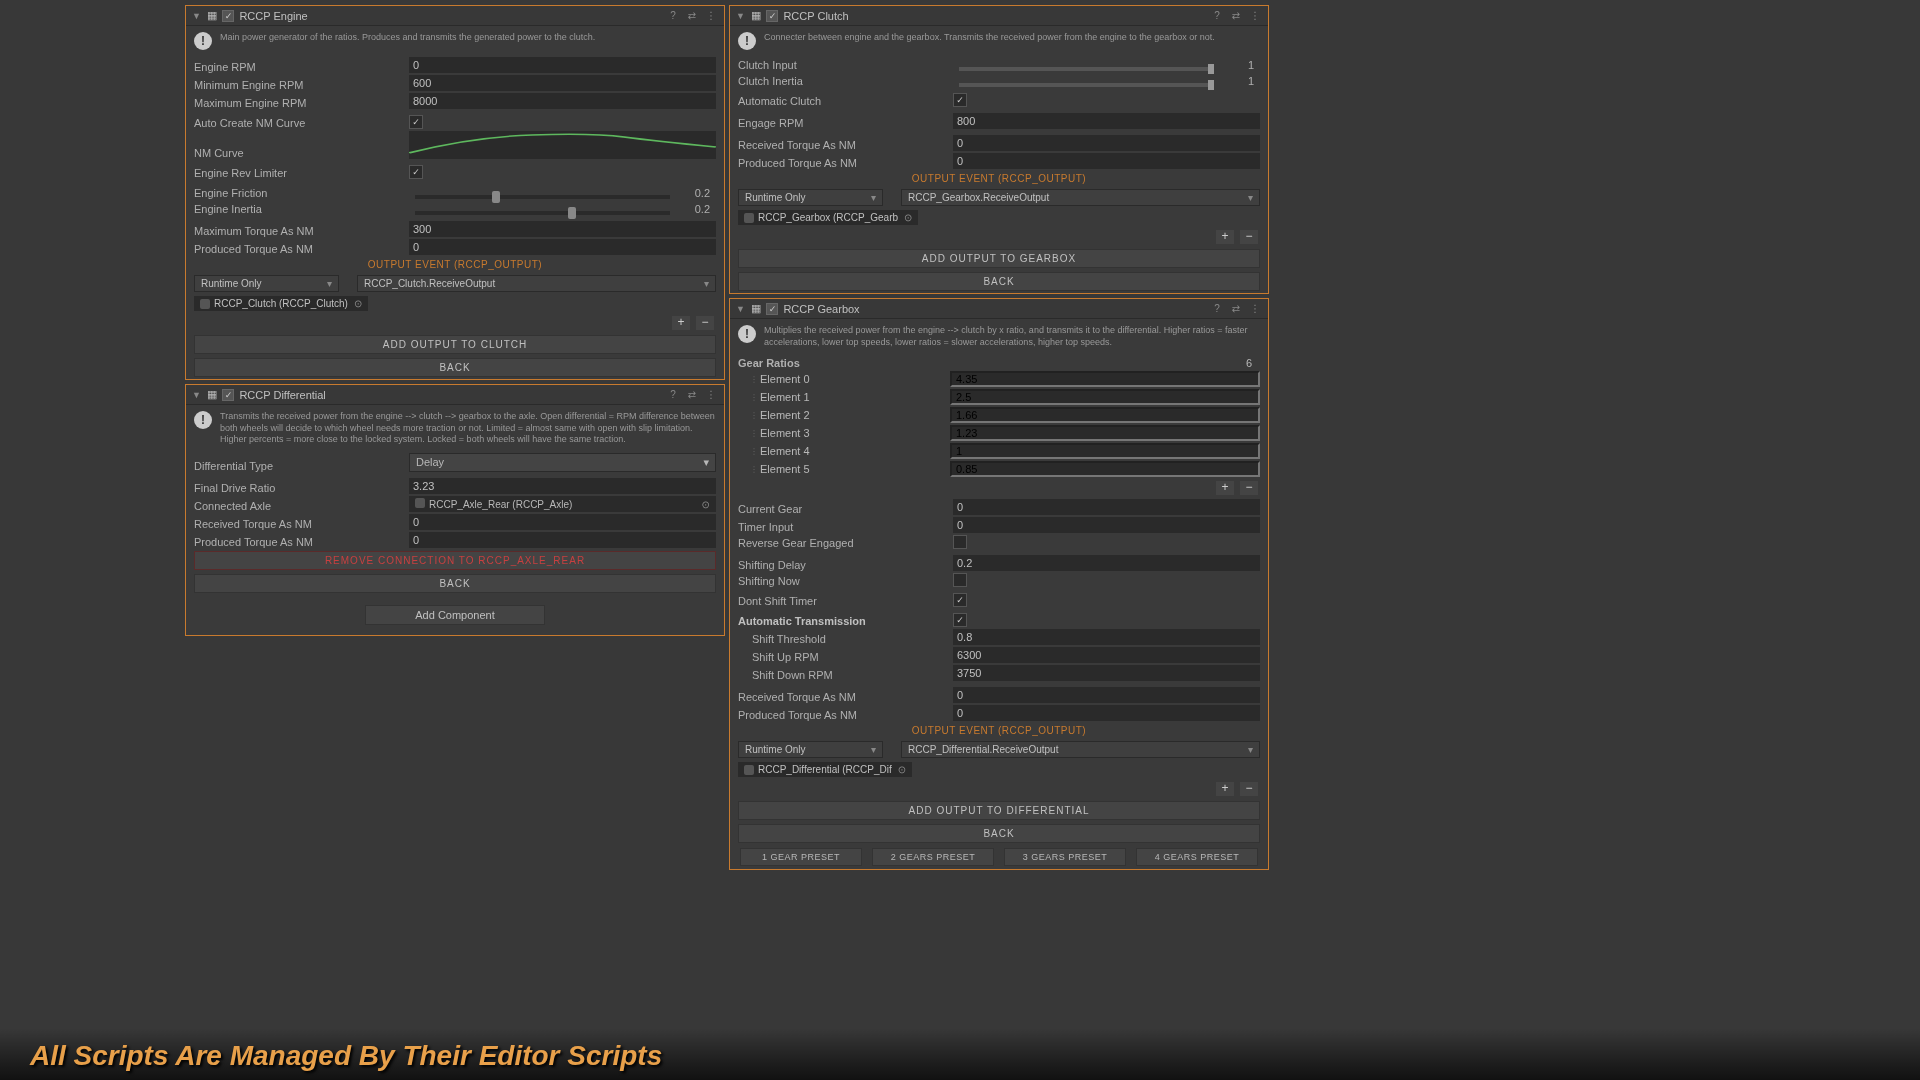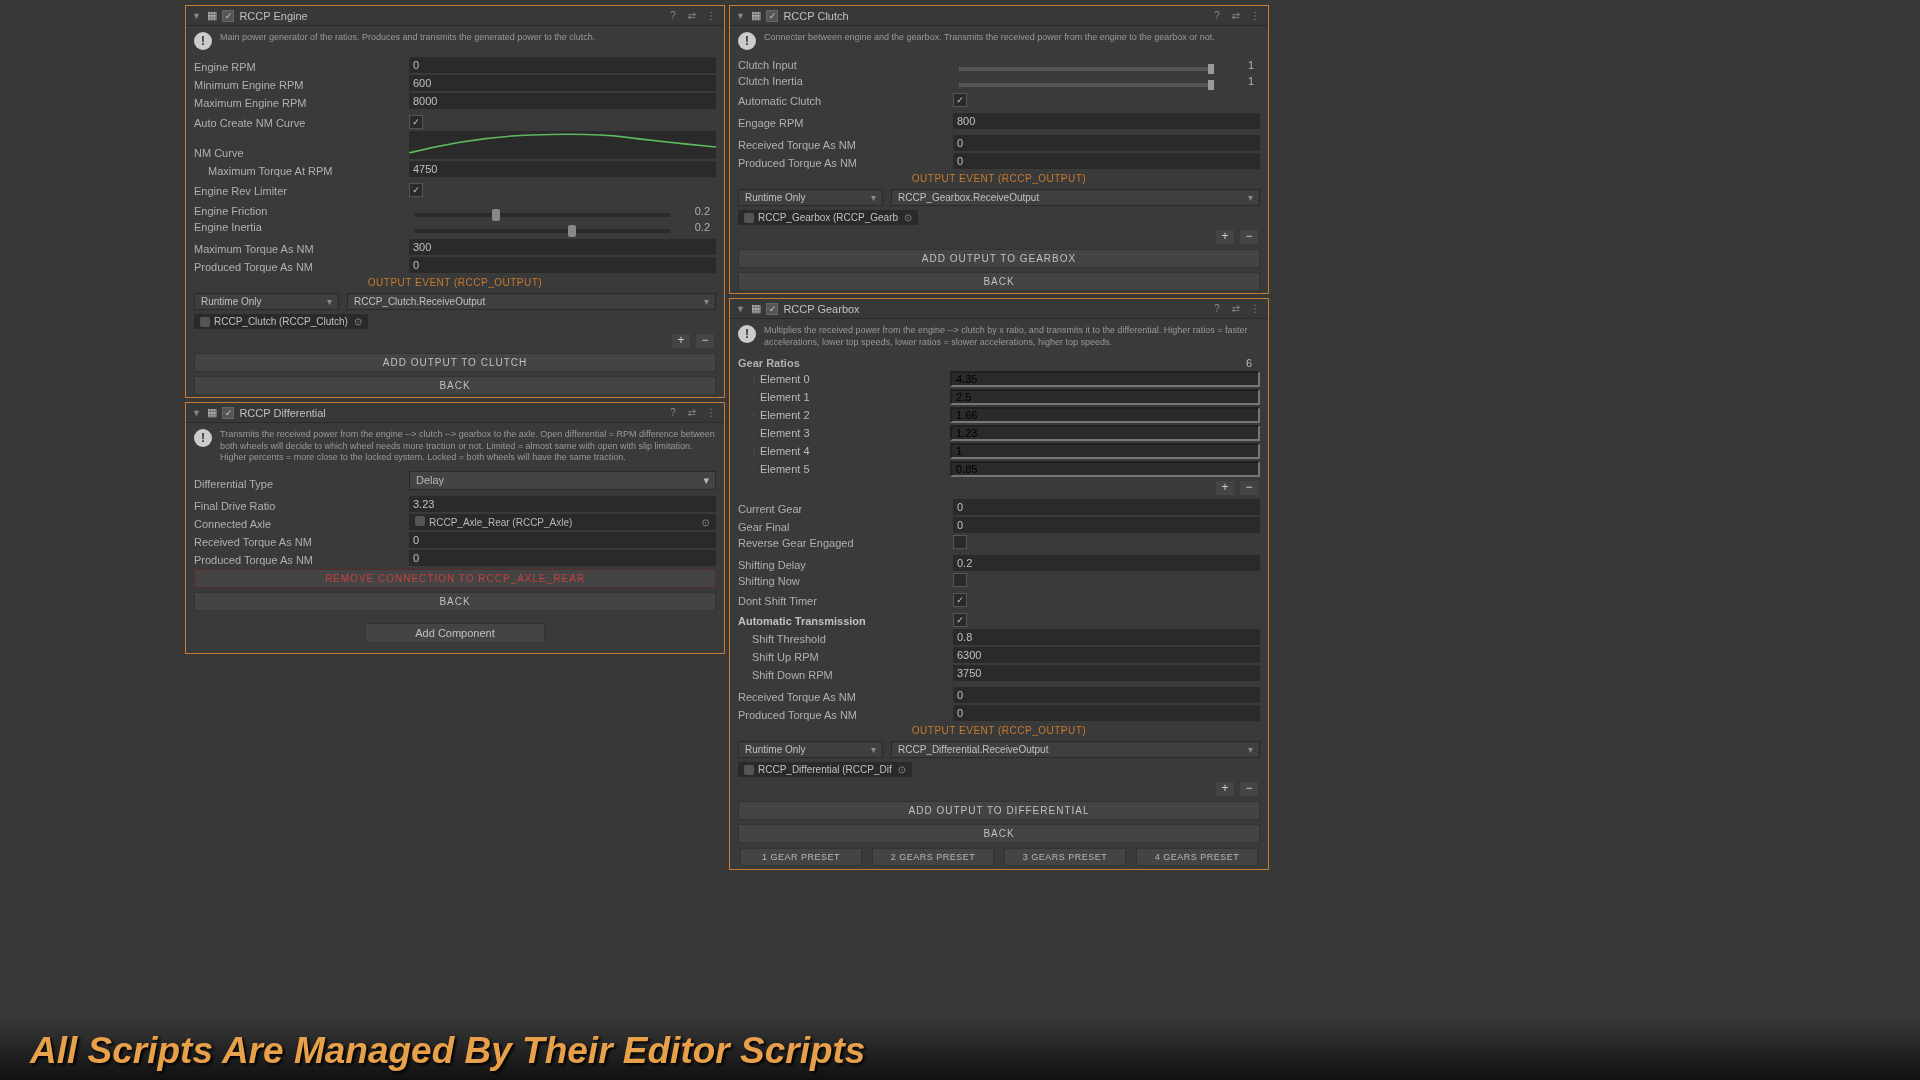--- a/index.html
+++ b/index.html
@@ -25,21 +25,21 @@
 .num-right{width:40px;text-align:right;color:#b0b0b0;padding-right:6px}
 .slider{flex:1;height:4px;background:#2a2a2a;position:relative;margin:0 6px}
 .slider::after{content:"";position:absolute;width:8px;height:12px;background:#888;top:-4px;border-radius:2px}
 .sl1::after{left:30%}
 .sl2::after{left:60%}
 .sl-full{flex:1;height:4px;background:#555;position:relative;margin:0 6px}
 .sl-full::after{content:"";position:absolute;width:6px;height:10px;background:#999;top:-3px;right:0}
 .curve{flex:1;height:28px;background:#2a2a2a;position:relative;overflow:hidden}
 .curve svg{width:100%;height:100%}
 .oe-title{text-align:center;color:#c87a2e;font-size:10px;padding:3px 0;letter-spacing:0.5px}
-.oe-row{display:flex;gap:8px;padding:2px 8px}
+.oe-row{display:flex;gap:18px;padding:2px 8px}
 .dd{background:#3f3f3f;border:1px solid #2a2a2a;padding:2px 6px;font-size:10px;color:#c0c0c0;display:flex;align-items:center;justify-content:space-between}
 .dd::after{content:"▾";color:#888}
 .dd-sm{width:145px}
 .dd-lg{flex:1}
 .obj-row{display:flex;align-items:center;padding:2px 8px;gap:4px}
 .obj-chip{background:#2a2a2a;padding:2px 6px;font-size:10px;color:#c0c0c0;display:flex;align-items:center;gap:4px}
 .obj-ico{width:10px;height:10px;background:#555;border-radius:2px}
 .close-x{color:#888;font-size:10px;margin-left:2px}
 .pm-row{display:flex;justify-content:flex-end;gap:6px;padding:3px 10px}
 .pm{width:18px;height:14px;background:#444;text-align:center;font-size:12px;line-height:12px;color:#ccc;cursor:pointer}
@@ -48,21 +48,21 @@
 .add-comp{margin:10px auto;background:#444;border:1px solid #333;padding:3px 40px;color:#c0c0c0;font-size:11px;width:180px;text-align:center}
 .dd-full{flex:1;background:#444;border:1px solid #2a2a2a;padding:2px 6px;font-size:11px;display:flex;justify-content:space-between}
 .preset-row{display:flex;gap:10px;padding:3px 10px}
 .preset{flex:1;background:#444;border:1px solid #333;text-align:center;padding:3px 0;font-size:9px;letter-spacing:0.5px}
 .section-lbl{padding:3px 8px;font-weight:bold;font-size:11px;color:#c0c0c0}
 .list-item{display:flex;align-items:center;padding:1px 8px 1px 20px}
 .drag{width:10px;color:#666;font-size:8px}
 .li-lbl{width:190px;font-size:11px}
 .li-val{flex:1;background:#2a2a2a;padding:2px 4px;font-size:11px;height:16px}
 .banner{position:absolute;bottom:0;left:0;right:0;background:linear-gradient(to top,rgba(0,0,0,0.7),transparent);padding:12px 30px 8px}
-.banner-txt{color:#e8a04a;font-size:37px;font-weight:bold;font-style:italic;text-shadow:2px 2px 3px #000}
+.banner-txt{color:#e8a04a;font-size:28px;font-weight:bold;font-style:italic;text-shadow:2px 2px 3px #000}
 .spacer{height:4px}
 .chk-field{width:14px;height:14px;background:#2a2a2a;border:1px solid #555;display:flex;align-items:center;justify-content:center;font-size:9px}
 .chk-field.on::after{content:"✓";color:#ccc}
 .obj-field{flex:1;background:#2a2a2a;padding:2px 6px;font-size:10px;display:flex;align-items:center;justify-content:space-between}
 .obj-field .circ{color:#888}
 </style>
 </head>
 <body>
 
 <div class="workspace">
@@ -98,24 +98,20 @@
       <div class="field">
           <span class="field-lbl">Auto Create NM Curve</span>
           <span class="chk-field on"></span>
         </div>
       <div class="field">
           <span class="field-lbl">NM Curve</span>
           <div class="curve"><svg viewBox="0 0 100 28" preserveAspectRatio="none">
               <path d="M0,22 Q20,6 40,4 T70,6 T100,16" stroke="#5eb85e" stroke-width="1.5" fill="none"></path>
             </svg></div>
         </div>
-      <div class="field">
-          <span class="field-lbl indent">Maximum Torque At RPM</span>
-          <input class="field-val" value="4750" style="">
-        </div>
       <div class="spacer"></div>
       <div class="field">
           <span class="field-lbl">Engine Rev Limiter</span>
           <span class="chk-field on"></span>
         </div>
       <div class="spacer"></div>
       <div class="field">
           <span class="field-lbl">Engine Friction</span>
           <div class="slider sl1"></div>
           <span class="num-right">0.2</span>
@@ -325,21 +321,21 @@
         </div>
       <div class="pm-row">
           <div class="pm">+</div>
           <div class="pm">−</div>
         </div>
       <div class="field">
           <span class="field-lbl">Current Gear</span>
           <input class="field-val" value="0" style="">
         </div>
       <div class="field">
-          <span class="field-lbl">Gear Final</span>
+          <span class="field-lbl">Timer Input</span>
           <input class="field-val" value="0" style="">
         </div>
       <div class="field">
           <span class="field-lbl">Reverse Gear Engaged</span>
           <span class="chk-field"></span>
         </div>
       <div class="spacer"></div>
       <div class="field">
           <span class="field-lbl">Shifting Delay</span>
           <input class="field-val" value="0.2" style="">

